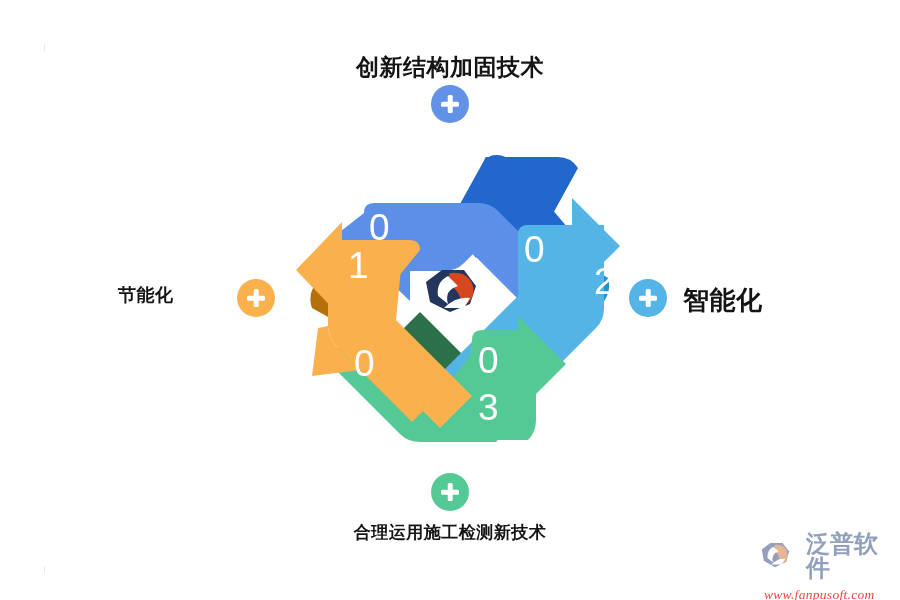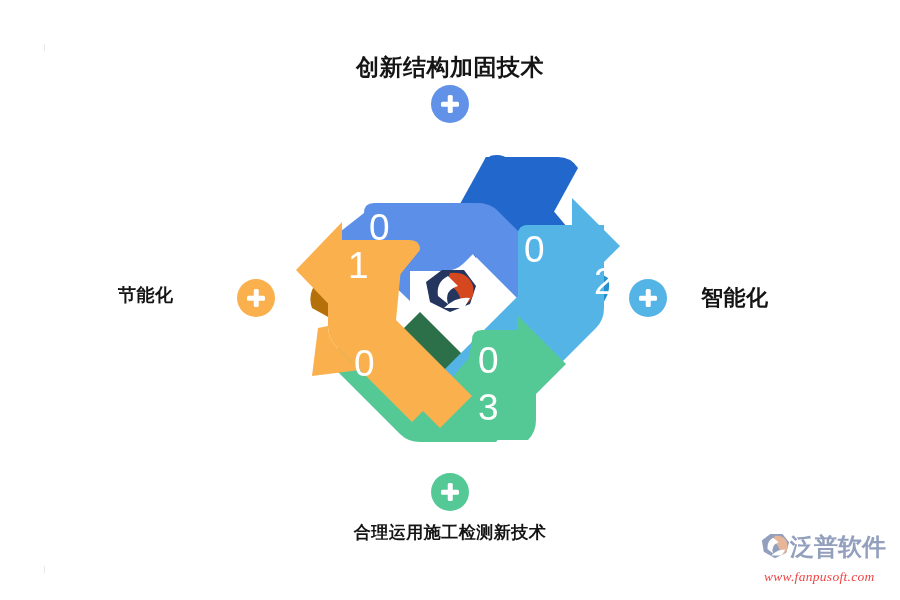--- a/index.html
+++ b/index.html
@@ -44,22 +44,22 @@
     text-align: center;
     font-size: 17px;
   }
   .label-left {
     top: 283px;
     left: 118px;
     font-size: 18px;
   }
   .label-right {
     top: 283px;
-    left: 701px;
-    font-size: 22px;
+    left: 683px;
+    font-size: 26px;
   }
 
   
   .plus {
     position: absolute;
     width: 38px;
     height: 38px;
     border-radius: 50%;
   }
   .plus::before, .plus::after {
@@ -104,21 +104,21 @@
   .watermark {
     position: absolute;
     left: 760px;
     top: 532px;
     width: 135px;
     height: 58px;
   }
   .wm-row {
     display: flex;
     align-items: center;
-    gap: 0;
+    gap: 16px;
   }
   .wm-mark { width: 30px; height: 30px; flex: none; }
   .wm-text {
     font-size: 24px;
     font-weight: bold;
     color: #93a0bd;
     letter-spacing: 0px;
     line-height: 1;
   }
   .wm-url {

